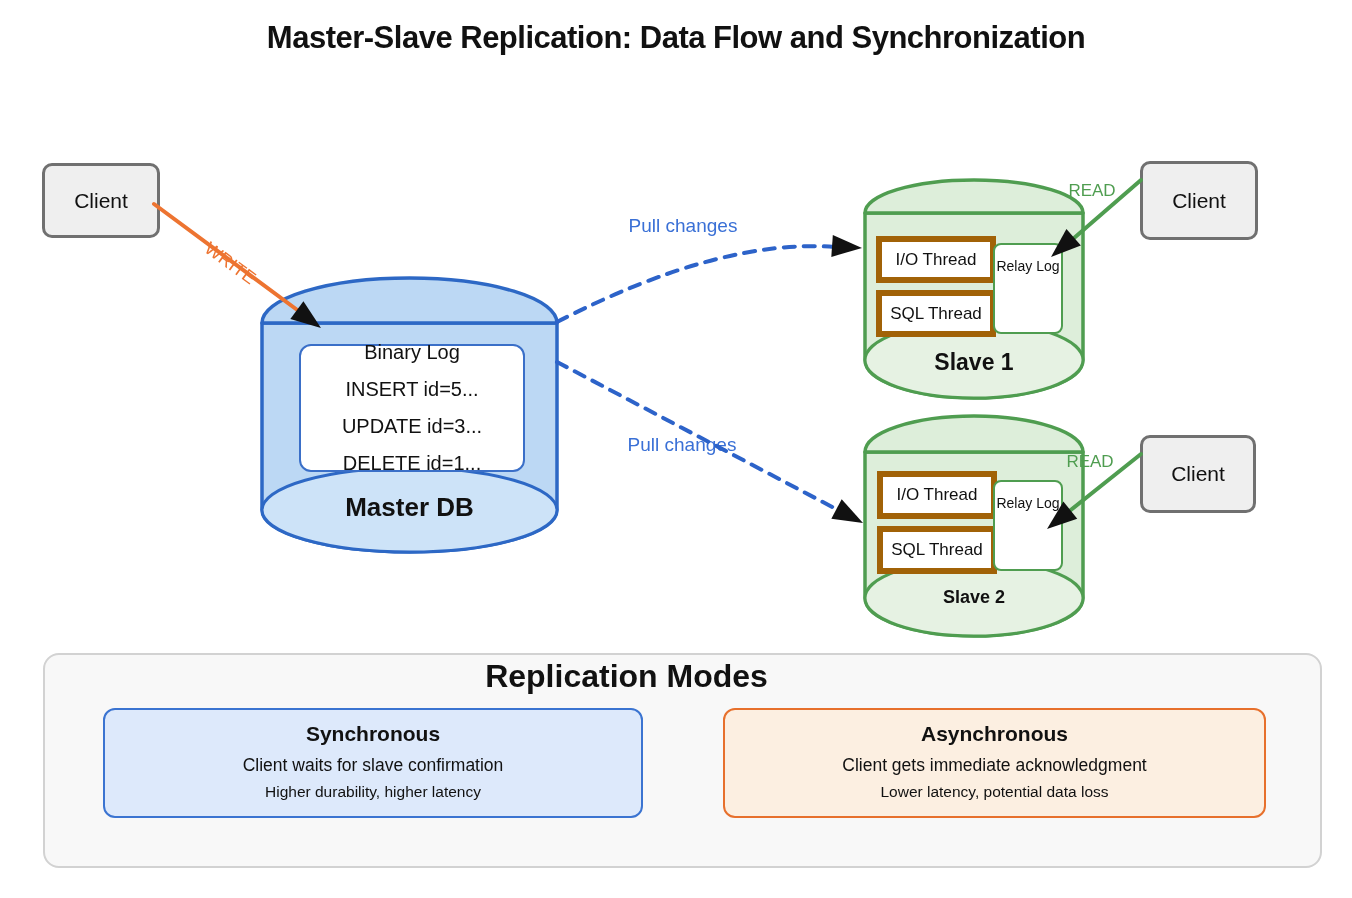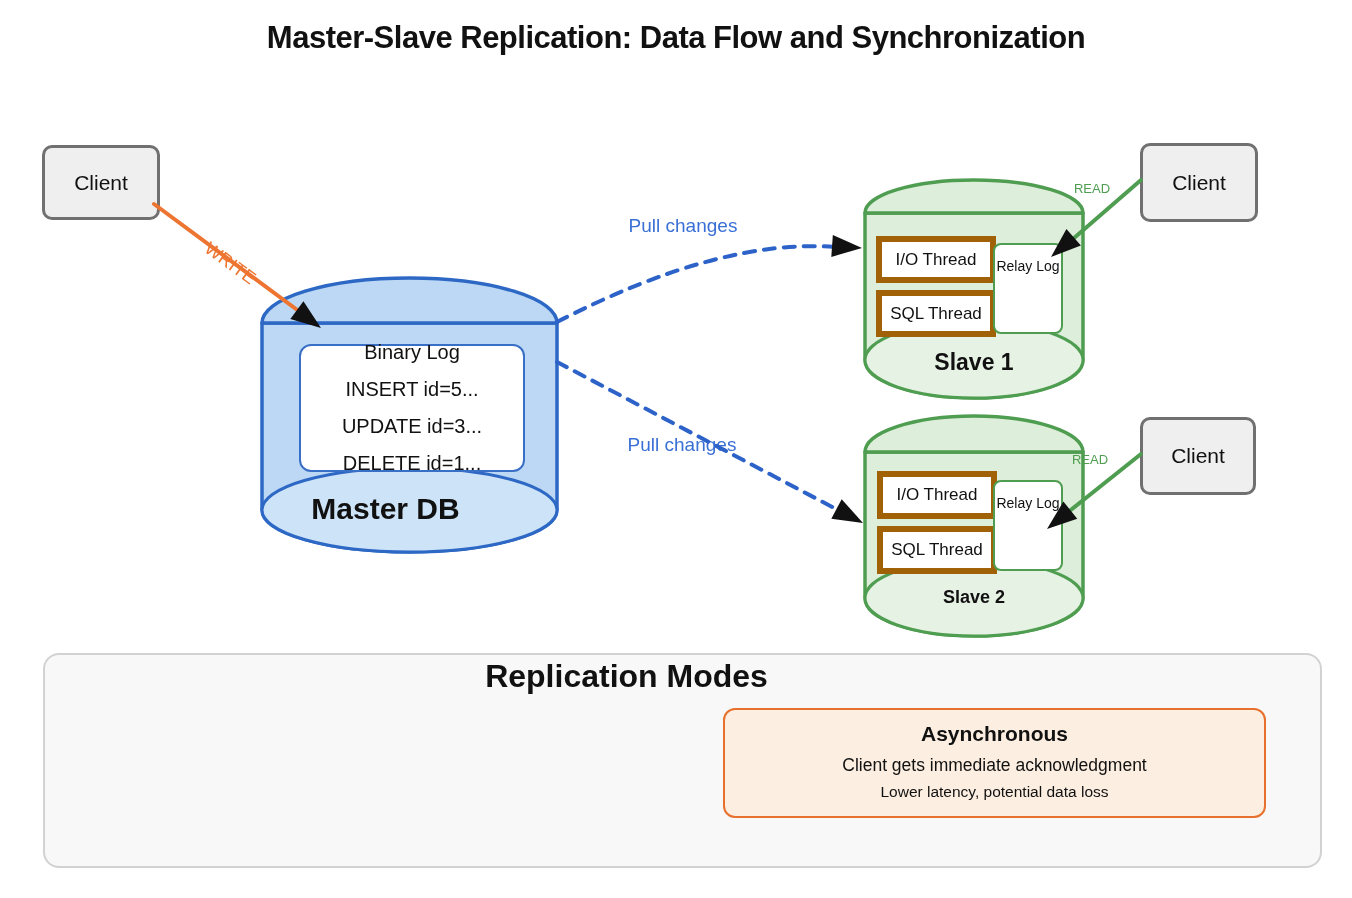--- a/index.html
+++ b/index.html
@@ -4,21 +4,21 @@
 <style>
   html,body{margin:0;padding:0;background:#ffffff;}
   body{font-family:"Liberation Sans", sans-serif; color:#111;}
   .stage{position:relative;width:1352px;height:898px;background:#fff;overflow:hidden;}
   .abs{position:absolute;}
   svg.layer{position:absolute;left:0;top:0;width:1352px;height:898px;pointer-events:none;}
 
   .page-title{left:0;top:20px;width:1352px;text-align:center;font-size:31px;font-weight:700;letter-spacing:-0.5px;}
 
   .client{background:#efefef;border:3px solid #707070;border-radius:10px;
-          display:flex;align-items:center;justify-content:center;font-size:21px;}
+          display:flex;align-items:center;justify-content:center;font-size:21px;margin-top:18px;}
   .client-write{left:42px;top:145px;width:112px;height:69px;}
   .client-read1{left:1140px;top:143px;width:112px;height:73px;}
   .client-read2{left:1140px;top:417px;width:110px;height:72px;}
 
   .inner-box{background:#fff;display:flex;align-items:center;justify-content:center;}
   .binary-log{left:299px;top:344px;width:222px;height:124px;border:2px solid #3a6fc8;border-radius:12px;
               flex-direction:column;gap:14px;}
   .binary-log .bl-title{font-size:20px;}
   .binary-log .bl-entry{font-size:20px;}
 
@@ -26,30 +26,30 @@
   .io1{left:876px;top:236px;width:108px;height:35px;}
   .sql1{left:876px;top:290px;width:108px;height:35px;}
   .io2{left:877px;top:471px;width:108px;height:36px;}
   .sql2{left:877px;top:526px;width:108px;height:36px;}
   .relay{border:2px solid #4f9d50;border-radius:8px;font-size:14px;line-height:1.4;
          align-items:flex-start;text-align:right;padding-top:12px;box-sizing:border-box;}
   .relay1{left:993px;top:243px;width:70px;height:91px;}
   .relay2{left:993px;top:480px;width:70px;height:91px;}
 
   .cyl-label{font-weight:700;text-align:center;}
-  .master-label{left:262px;top:492px;width:247px;font-size:30px;}
+  .master-label{left:262px;top:492px;width:247px;font-size:26px;padding-left:24px;}
   .slave1-label{left:865px;top:349px;width:218px;font-size:23px;}
   .slave2-label{left:865px;top:587px;width:218px;font-size:18px;}
 
   .edge-label{text-align:center;}
   .write-label{left:185px;top:253px;width:90px;font-size:18px;color:#ed7431;transform:rotate(36deg);}
   .pull-label{width:180px;font-size:19px;color:#3a70d6;}
   .pull1-label{left:593px;top:215px;}
   .pull2-label{left:592px;top:434px;}
-  .read-label{width:100px;font-size:13px;color:#4f9d50;}
+  .read-label{width:100px;font-size:17px;color:#4f9d50;}
   .read1-label{left:1042px;top:181px;}
   .read2-label{left:1040px;top:452px;}
 
   .modes-panel{left:43px;top:653px;width:1279px;height:215px;background:#f8f8f8;
                border:2px solid #d2d2d2;border-radius:16px;box-sizing:border-box;}
   .modes-title{left:43px;top:658px;width:1167px;text-align:center;font-size:32px;font-weight:700;}
   .mode-card{display:flex;flex-direction:column;align-items:center;padding-top:12px;box-sizing:border-box;
              border-radius:12px;}
   .mode-sync{left:103px;top:708px;width:540px;height:110px;background:#dde9fb;border:2px solid #3b74d1;}
   .mode-async{left:723px;top:708px;width:543px;height:110px;background:#fcefe1;border:2px solid #e7702c;}
@@ -113,20 +113,25 @@
   <div class="abs cyl-label slave2-label">Slave 2</div>
 
   <div class="abs edge-label write-label">WRITE</div>
   <div class="abs edge-label pull-label pull1-label">Pull changes</div>
   <div class="abs edge-label pull-label pull2-label">Pull changes</div>
   <div class="abs edge-label read-label read1-label">READ</div>
   <div class="abs edge-label read-label read2-label">READ</div>
 
   <div class="abs modes-panel"></div>
   <div class="abs modes-title">Replication Modes</div>
+  <div class="abs mode-card mode-sync">
+    <div class="mode-title">Synchronous</div>
+    <div class="mode-desc">Client waits for slave confirmation</div>
+    <div class="mode-tradeoff">Higher durability, higher latency</div>
+  </div>
   <div class="abs mode-card mode-async">
     <div class="mode-title">Asynchronous</div>
     <div class="mode-desc">Client gets immediate acknowledgment</div>
     <div class="mode-tradeoff">Lower latency, potential data loss</div>
   </div>
 
   <svg class="layer">
 
     <g>
       <line x1="154" y1="204" x2="300" y2="312" stroke="#ed7431" stroke-width="4" stroke-linecap="round"></line>

